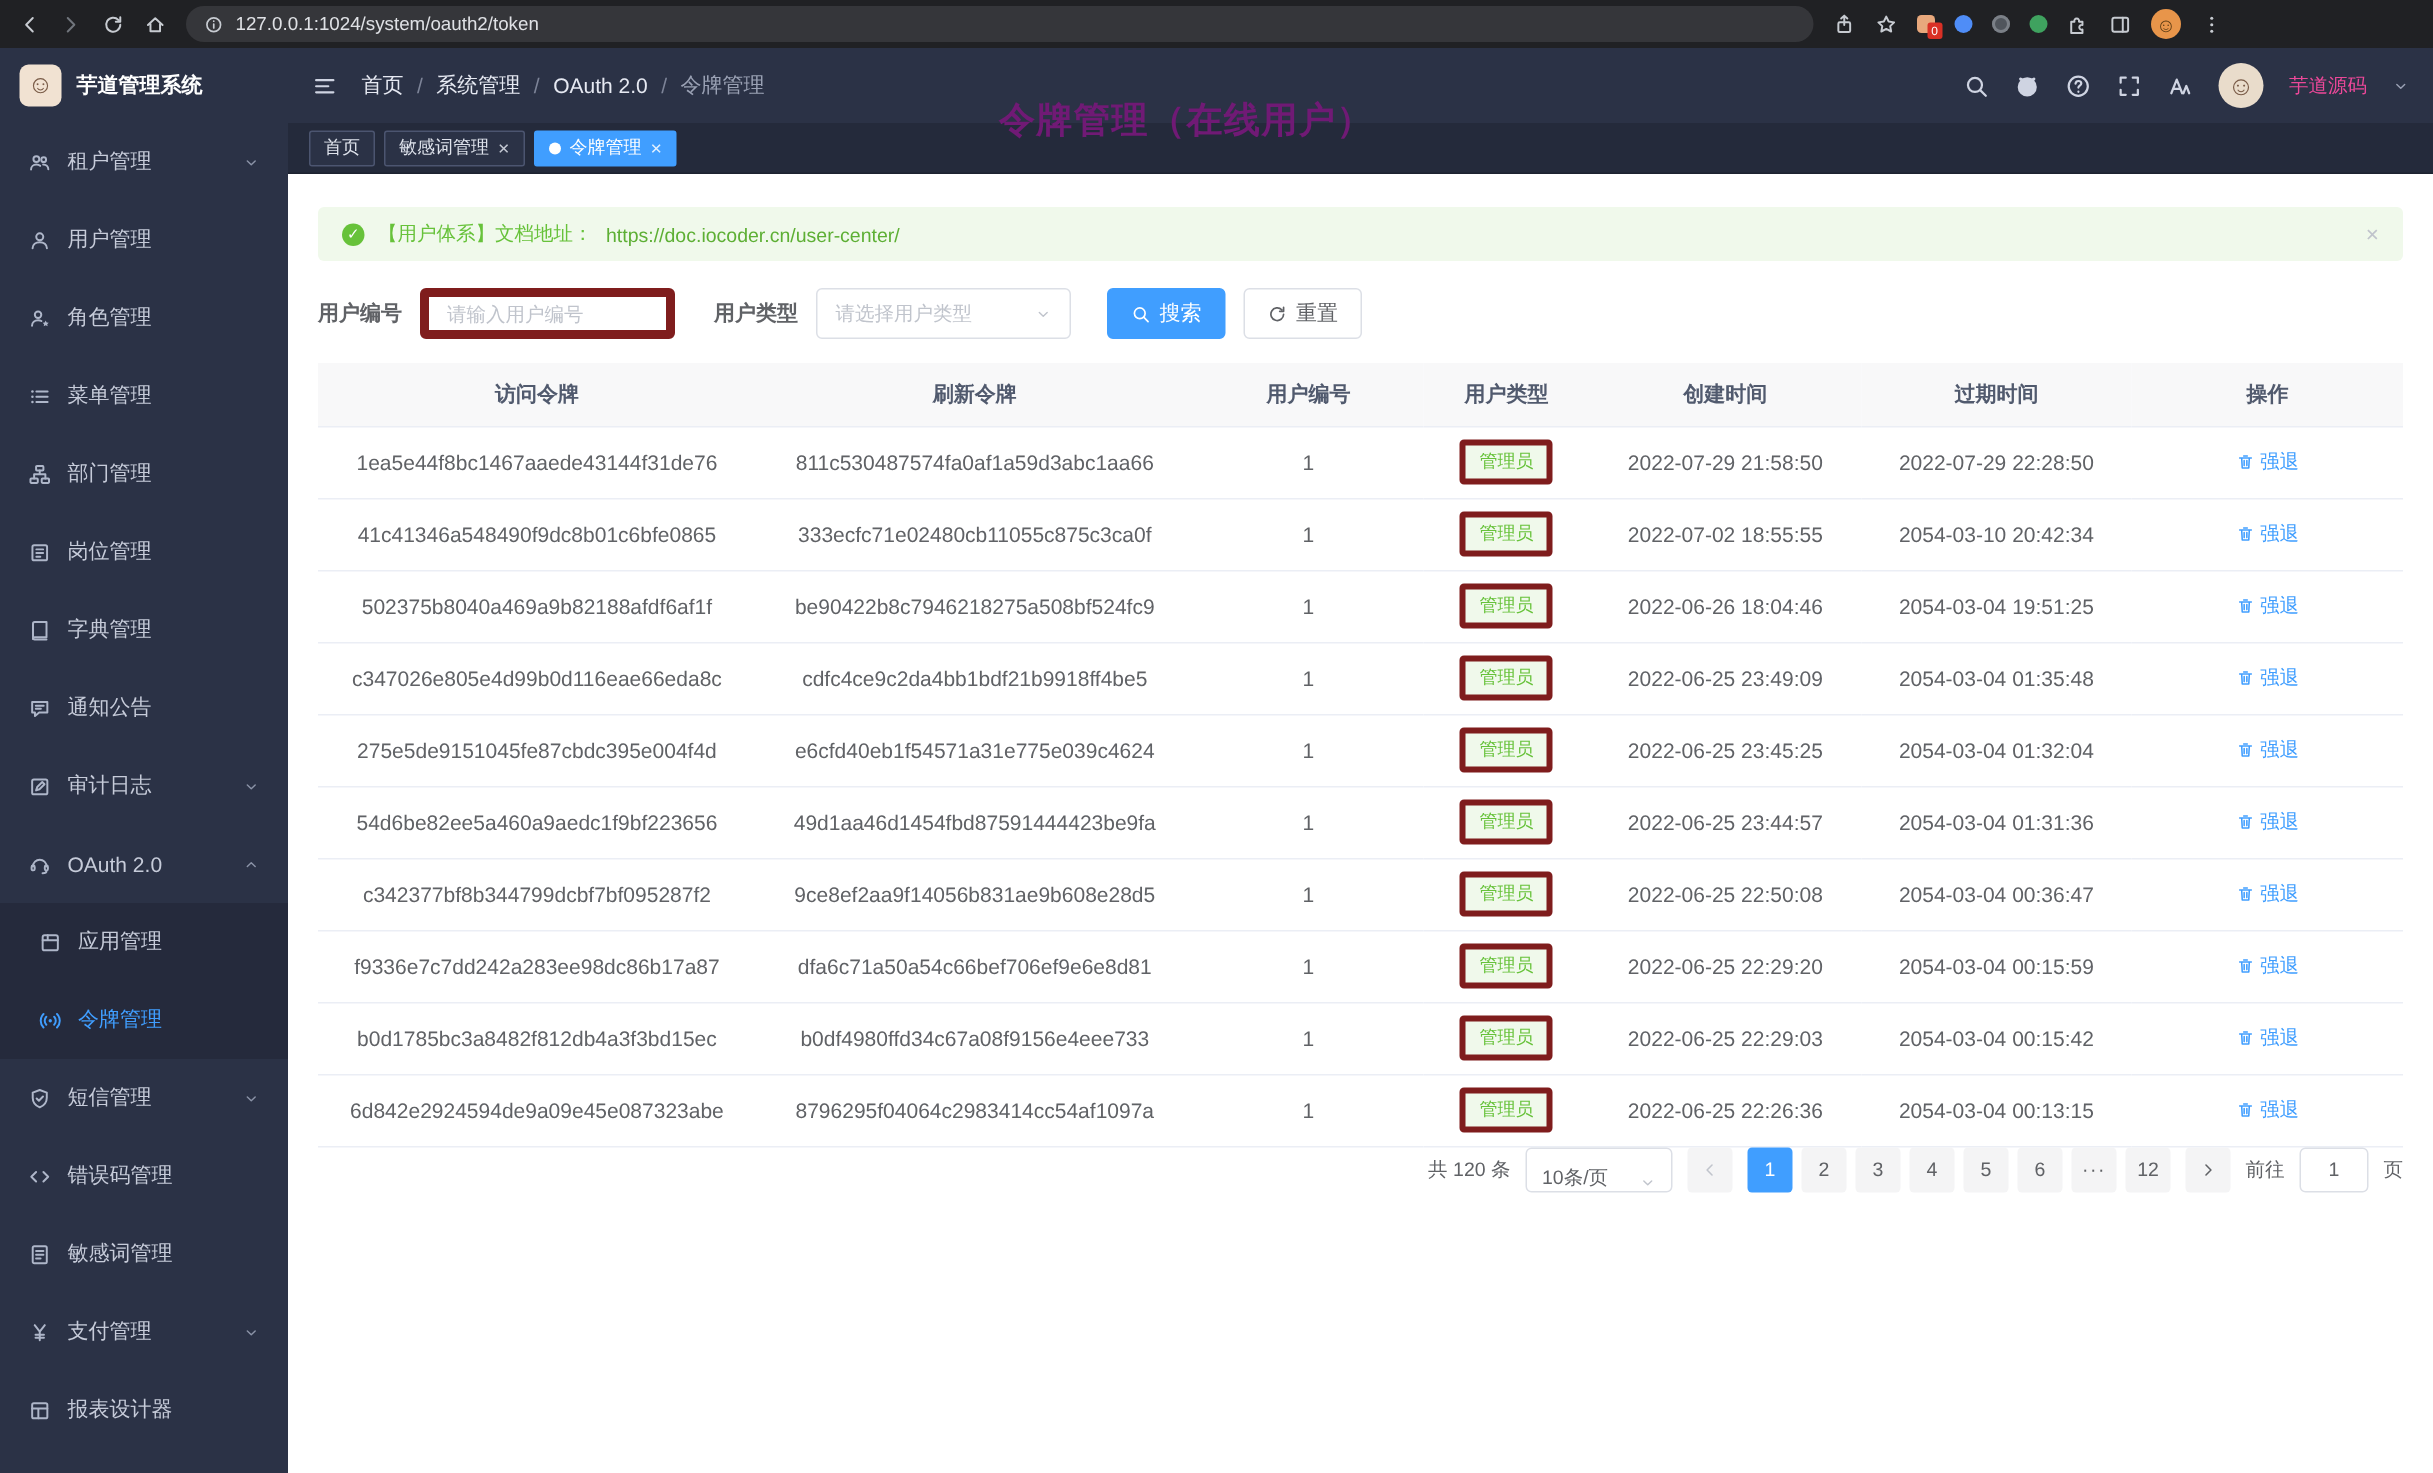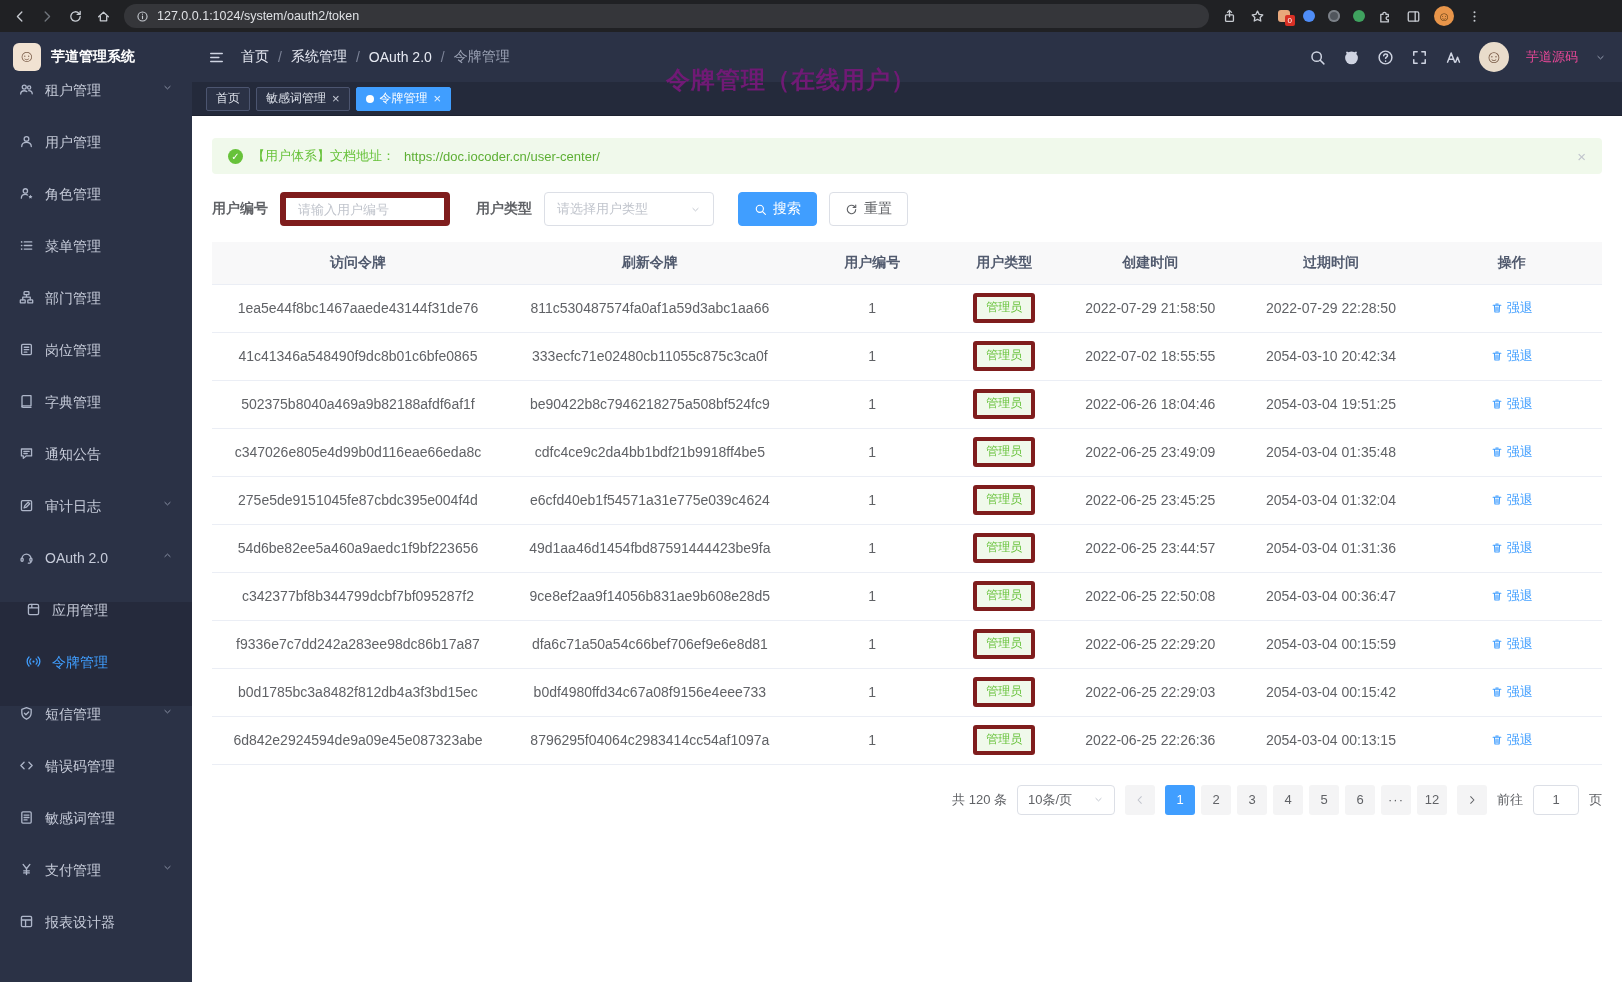--- a/index.html
+++ b/index.html
@@ -22,21 +22,21 @@
 .ext.darkc{background:#50555c;box-shadow:inset 0 0 0 2px #7b8087}
 .ext.green{background:#3fa25f}
 .ext-badge{position:absolute;right:-5px;bottom:-4px;background:#d93025;color:#fff;font-size:8px;line-height:1;padding:1.5px 3px;border-radius:2px}
 .b-avatar{width:20px;height:20px;border-radius:50%;background:#e8954a;color:#5b3b14;display:inline-flex;align-items:center;justify-content:center;font-size:13px;flex:none}
 
 
 .app{display:flex;height:950px}
 .sidebar{width:192px;background:#2b3246;color:#c6cbd9;flex:none;overflow:hidden}
 .logo{height:50px;display:flex;align-items:center;gap:10px;padding:0 13px;color:#fff;font-weight:bold;font-size:14px}
 .logo-img{width:28px;height:28px;border-radius:6px;background:#f1e2d2;color:#7a5c48;display:inline-flex;align-items:center;justify-content:center;font-size:17px;flex:none}
-.s-item{height:52px;display:flex;align-items:flex-start;gap:11px;padding:0 19px;cursor:pointer;font-size:14px;color:#c6cbd9}
+.s-item{height:52px;display:flex;align-items:center;gap:11px;padding:0 19px;cursor:pointer;font-size:14px;color:#c6cbd9}
 .s-item .ico{font-size:15px;color:#aeb6c9;display:inline-flex;flex:none}
 .s-item .chev{margin-left:auto;color:#8b93a7;font-size:11px;display:inline-flex}
 .submenu{background:#252a3c}
 .submenu .s-item{padding-left:26px}
 .s-item.active,.s-item.active .ico{color:#409eff}
 
 .main{flex:1;display:flex;flex-direction:column;min-width:0}
 .navbar{height:50px;background:#2b3246;display:flex;align-items:center;gap:16px;padding:0 16px;color:#dfe3ee}
 .nav-ico{display:inline-flex;font-size:17px;color:#cfd4e2;cursor:pointer}
 .nav-ico.small{font-size:11px;color:#9aa1b4}
@@ -72,22 +72,22 @@
 .btn .btn-ico{font-size:13px;display:inline-flex}
 .btn.primary{background:#409eff;border-color:#409eff;color:#fff;margin-left:12px}
 
 table{width:100%;border-collapse:collapse;font-size:14px;color:#606266;table-layout:fixed}
 th{height:42px;background:#f8f8f9;color:#515a6e;font-weight:bold;border-bottom:1px solid #ebeef5;text-align:center;font-size:14px}
 td{height:48px;border-bottom:1px solid #ebeef5;text-align:center;overflow:hidden;white-space:nowrap;text-overflow:ellipsis}
 .badge{display:inline-block;padding:3px 9px;background:#f0f9eb;border:4px solid #7f1d1d;color:#67c23a;border-radius:3px;font-size:12px;line-height:1.3}
 .action{color:#409eff;display:inline-flex;align-items:center;gap:4px;font-size:13px;cursor:pointer;text-decoration:none}
 .action .ico{font-size:12px;display:inline-flex}
 
-.pagination{display:flex;align-items:center;justify-content:flex-end;gap:10px;margin-top:20px;font-size:13px;color:#606266}
-.pg-size{width:98px;height:30px;border:1px solid #dcdfe6;border-radius:4px;display:flex;align-items:center;justify-content:space-between;padding:0 10px;cursor:pointer;background:#fff}
+.pagination{display:flex;align-items:center;justify-content:flex-end;gap:10px;font-size:13px;color:#606266}
+.pg-size{width:98px;height:30px;border:1px solid #dcdfe6;border-radius:4px;display:flex;align-items:flex-end;justify-content:space-between;padding:0 10px;cursor:pointer;background:#fff}
 .pg-pages{display:inline-flex;gap:6px}
 .pg-btn{min-width:30px;height:30px;background:#f4f4f5;border:none;border-radius:3px;display:inline-flex;align-items:center;justify-content:center;color:#606266;font-size:13px;padding:0 4px}
 .pg-btn.active{background:#409eff;color:#fff}
 .pg-btn.nav{font-size:12px}
 .pg-btn.disabled{color:#c0c4cc;cursor:default}
 .pg-more{min-width:30px;height:30px;background:#f4f4f5;border-radius:3px;display:inline-flex;align-items:center;justify-content:center;color:#606266;letter-spacing:1px}
 .pg-input{width:46px;height:30px;border:1px solid #dcdfe6;border-radius:4px;text-align:center;font-size:13px;color:#606266}
 
 .annotation{position:absolute;left:666px;top:64px;font-size:24px;font-weight:bold;color:#701a75;z-index:99;letter-spacing:1px;white-space:nowrap}
 </style>

